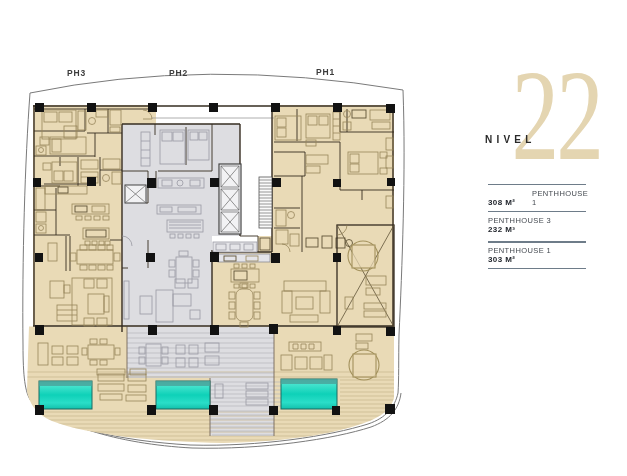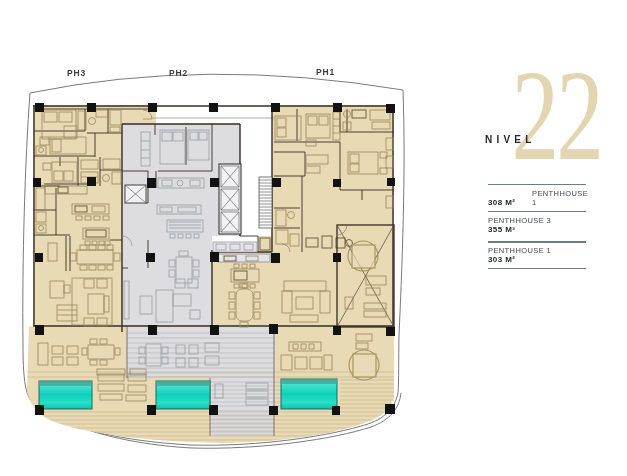--- a/index.html
+++ b/index.html
@@ -669,17 +669,17 @@
 
 <div style="position:absolute;left:488px;top:184px;width:98px;height:1.4px;background:#6e7c89;"></div>
 <div style="position:absolute;left:488px;top:210.6px;width:98px;height:1.4px;background:#6e7c89;"></div>
 <div style="position:absolute;left:488px;top:241.3px;width:98px;height:1.4px;background:#6e7c89;"></div>
 <div style="position:absolute;left:488px;top:268px;width:98px;height:1.4px;background:#6e7c89;"></div>
 
 <div style="position:absolute;left:488px;top:189px;font:7.5px 'Liberation Sans',sans-serif;color:#43484f;letter-spacing:0.4px;padding-left:44px;">PENTHHOUSE 1</div>
 <div style="position:absolute;left:488px;top:198px;font:bold 8px 'Liberation Sans',sans-serif;color:#23272e;letter-spacing:0.4px;">308 M²</div>
 
 <div style="position:absolute;left:488px;top:215.6px;font:7.5px 'Liberation Sans',sans-serif;color:#43484f;letter-spacing:0.4px;">PENTHHOUSE 3</div>
-<div style="position:absolute;left:488px;top:224.6px;font:bold 8px 'Liberation Sans',sans-serif;color:#23272e;letter-spacing:0.4px;">355 M³</div>
+<div style="position:absolute;left:488px;top:224.6px;font:bold 8px 'Liberation Sans',sans-serif;color:#23272e;letter-spacing:0.4px;">232 M³</div>
 
 <div style="position:absolute;left:488px;top:246.3px;font:7.5px 'Liberation Sans',sans-serif;color:#43484f;letter-spacing:0.4px;">PENTHHOUSE 1</div>
 <div style="position:absolute;left:488px;top:255.3px;font:bold 8px 'Liberation Sans',sans-serif;color:#23272e;letter-spacing:0.4px;">303 M²</div>
 </div>
 
 </body></html>

